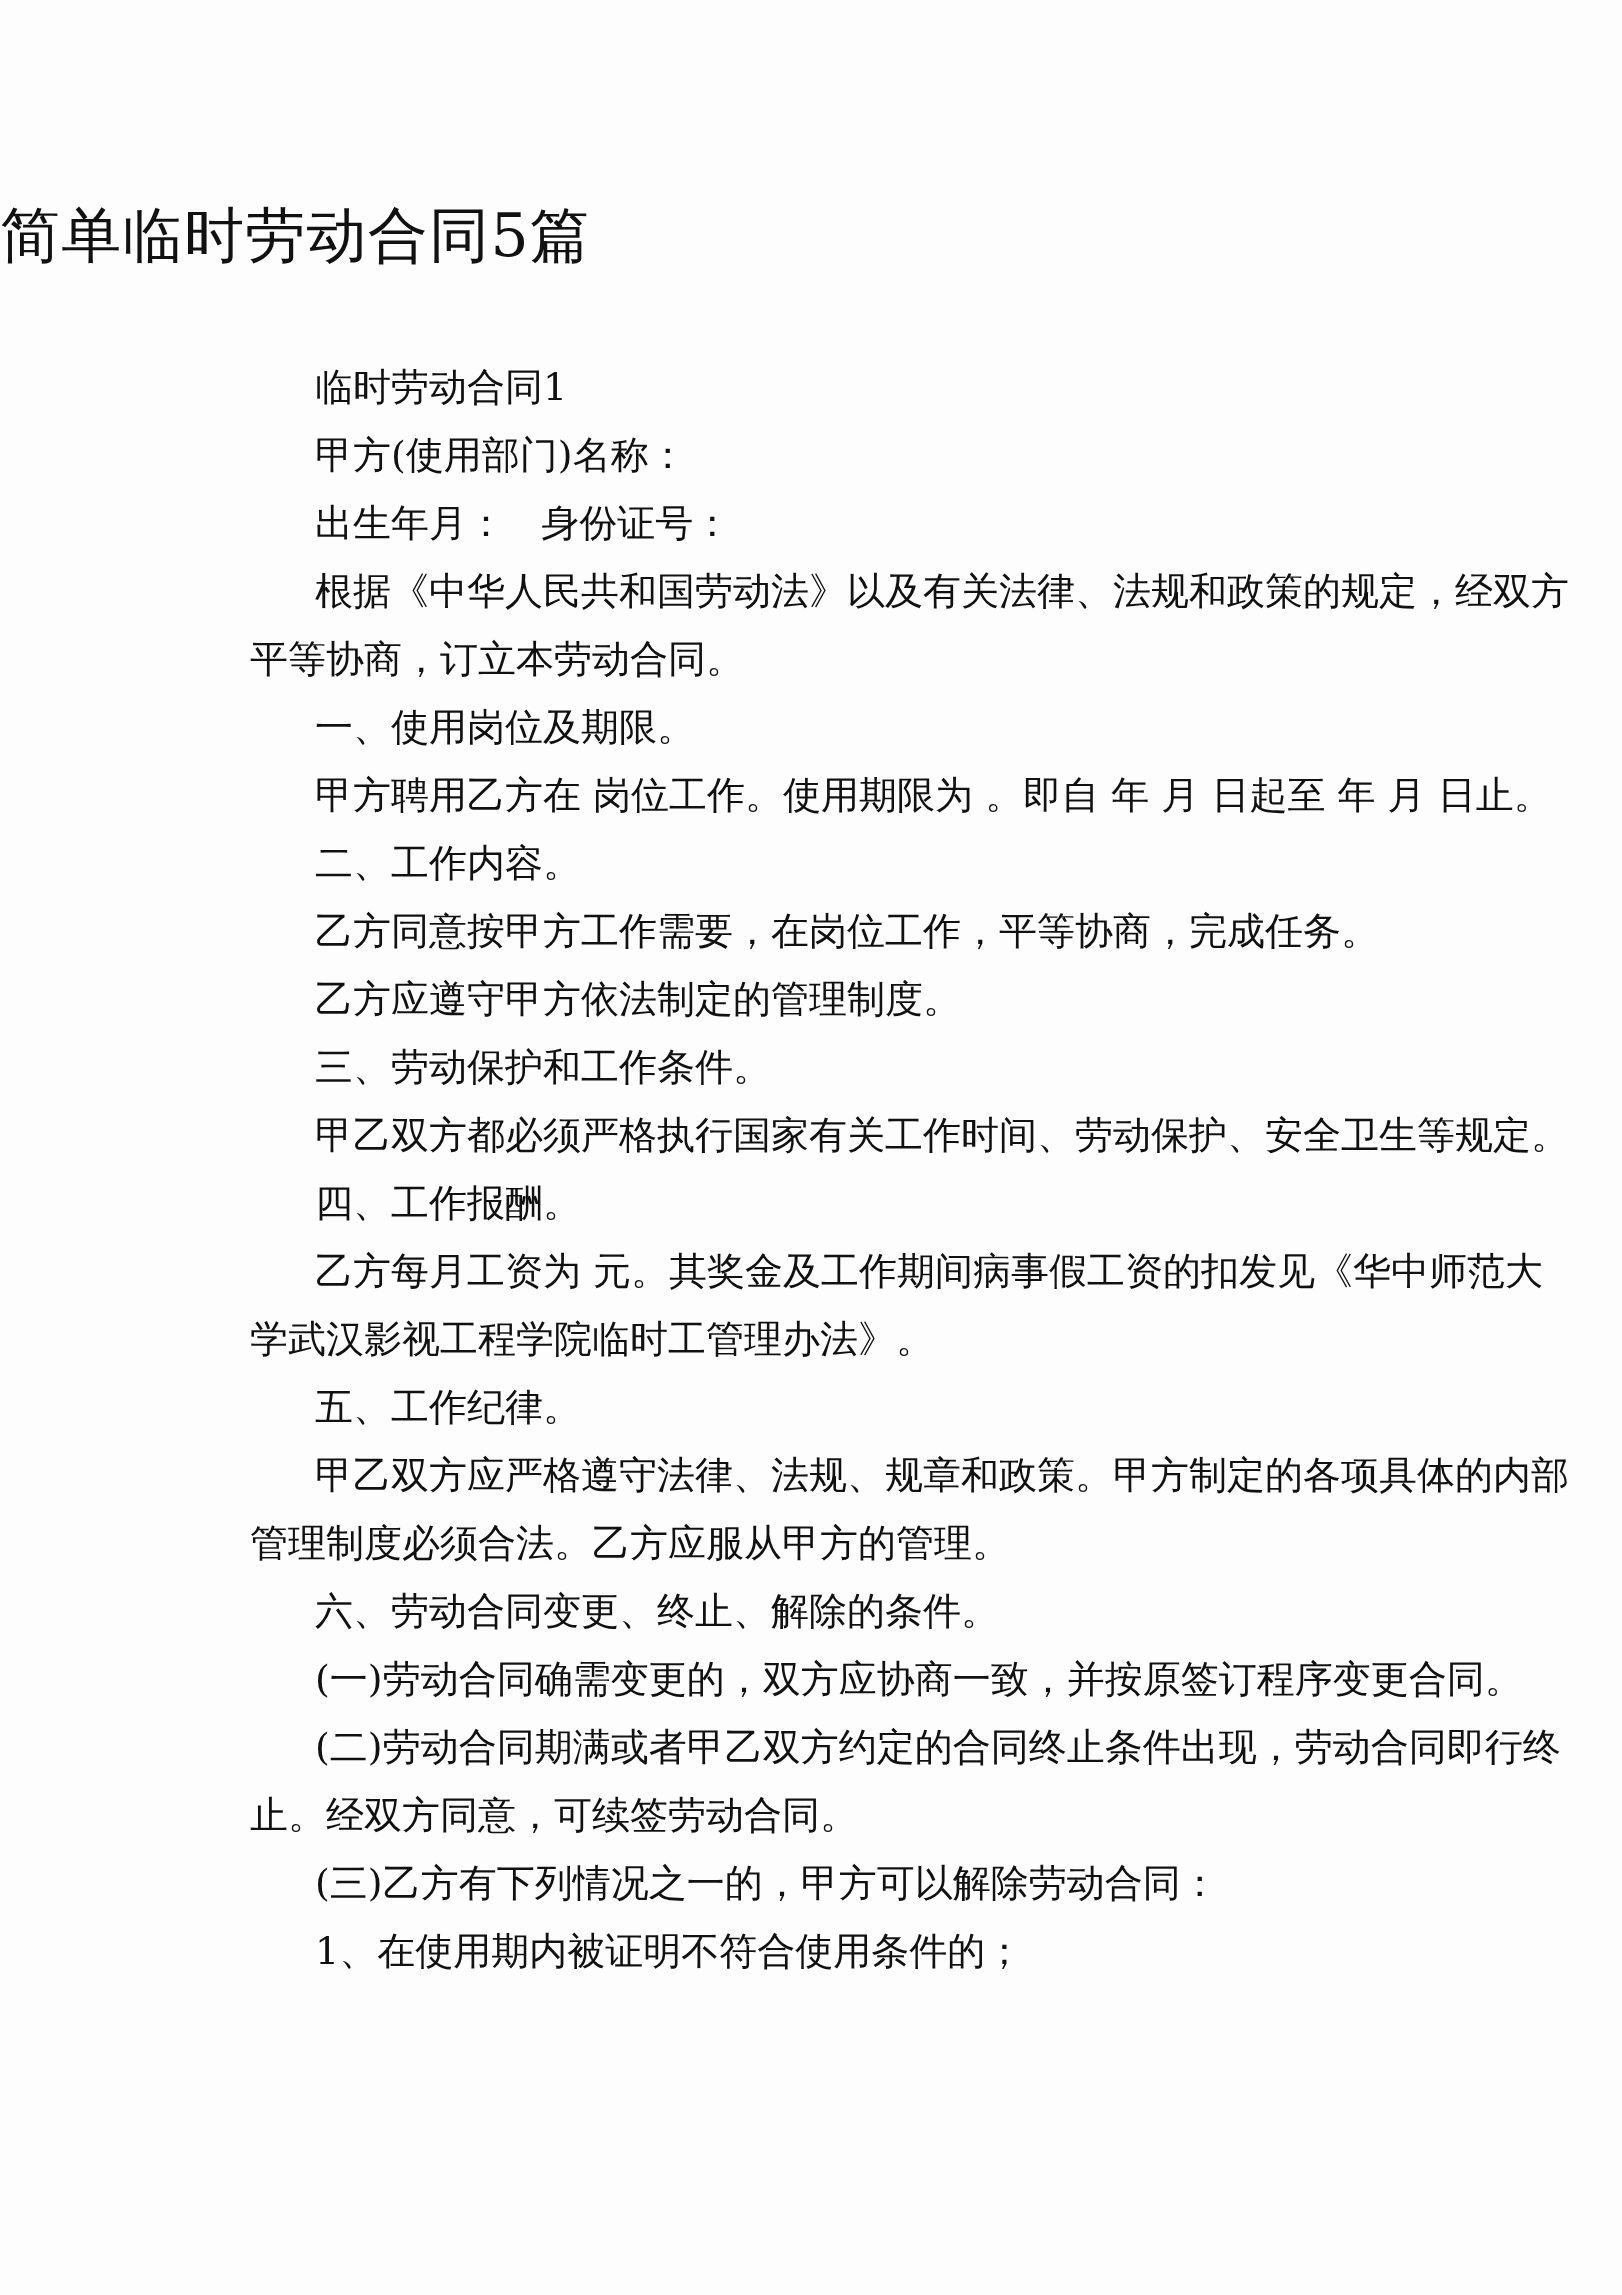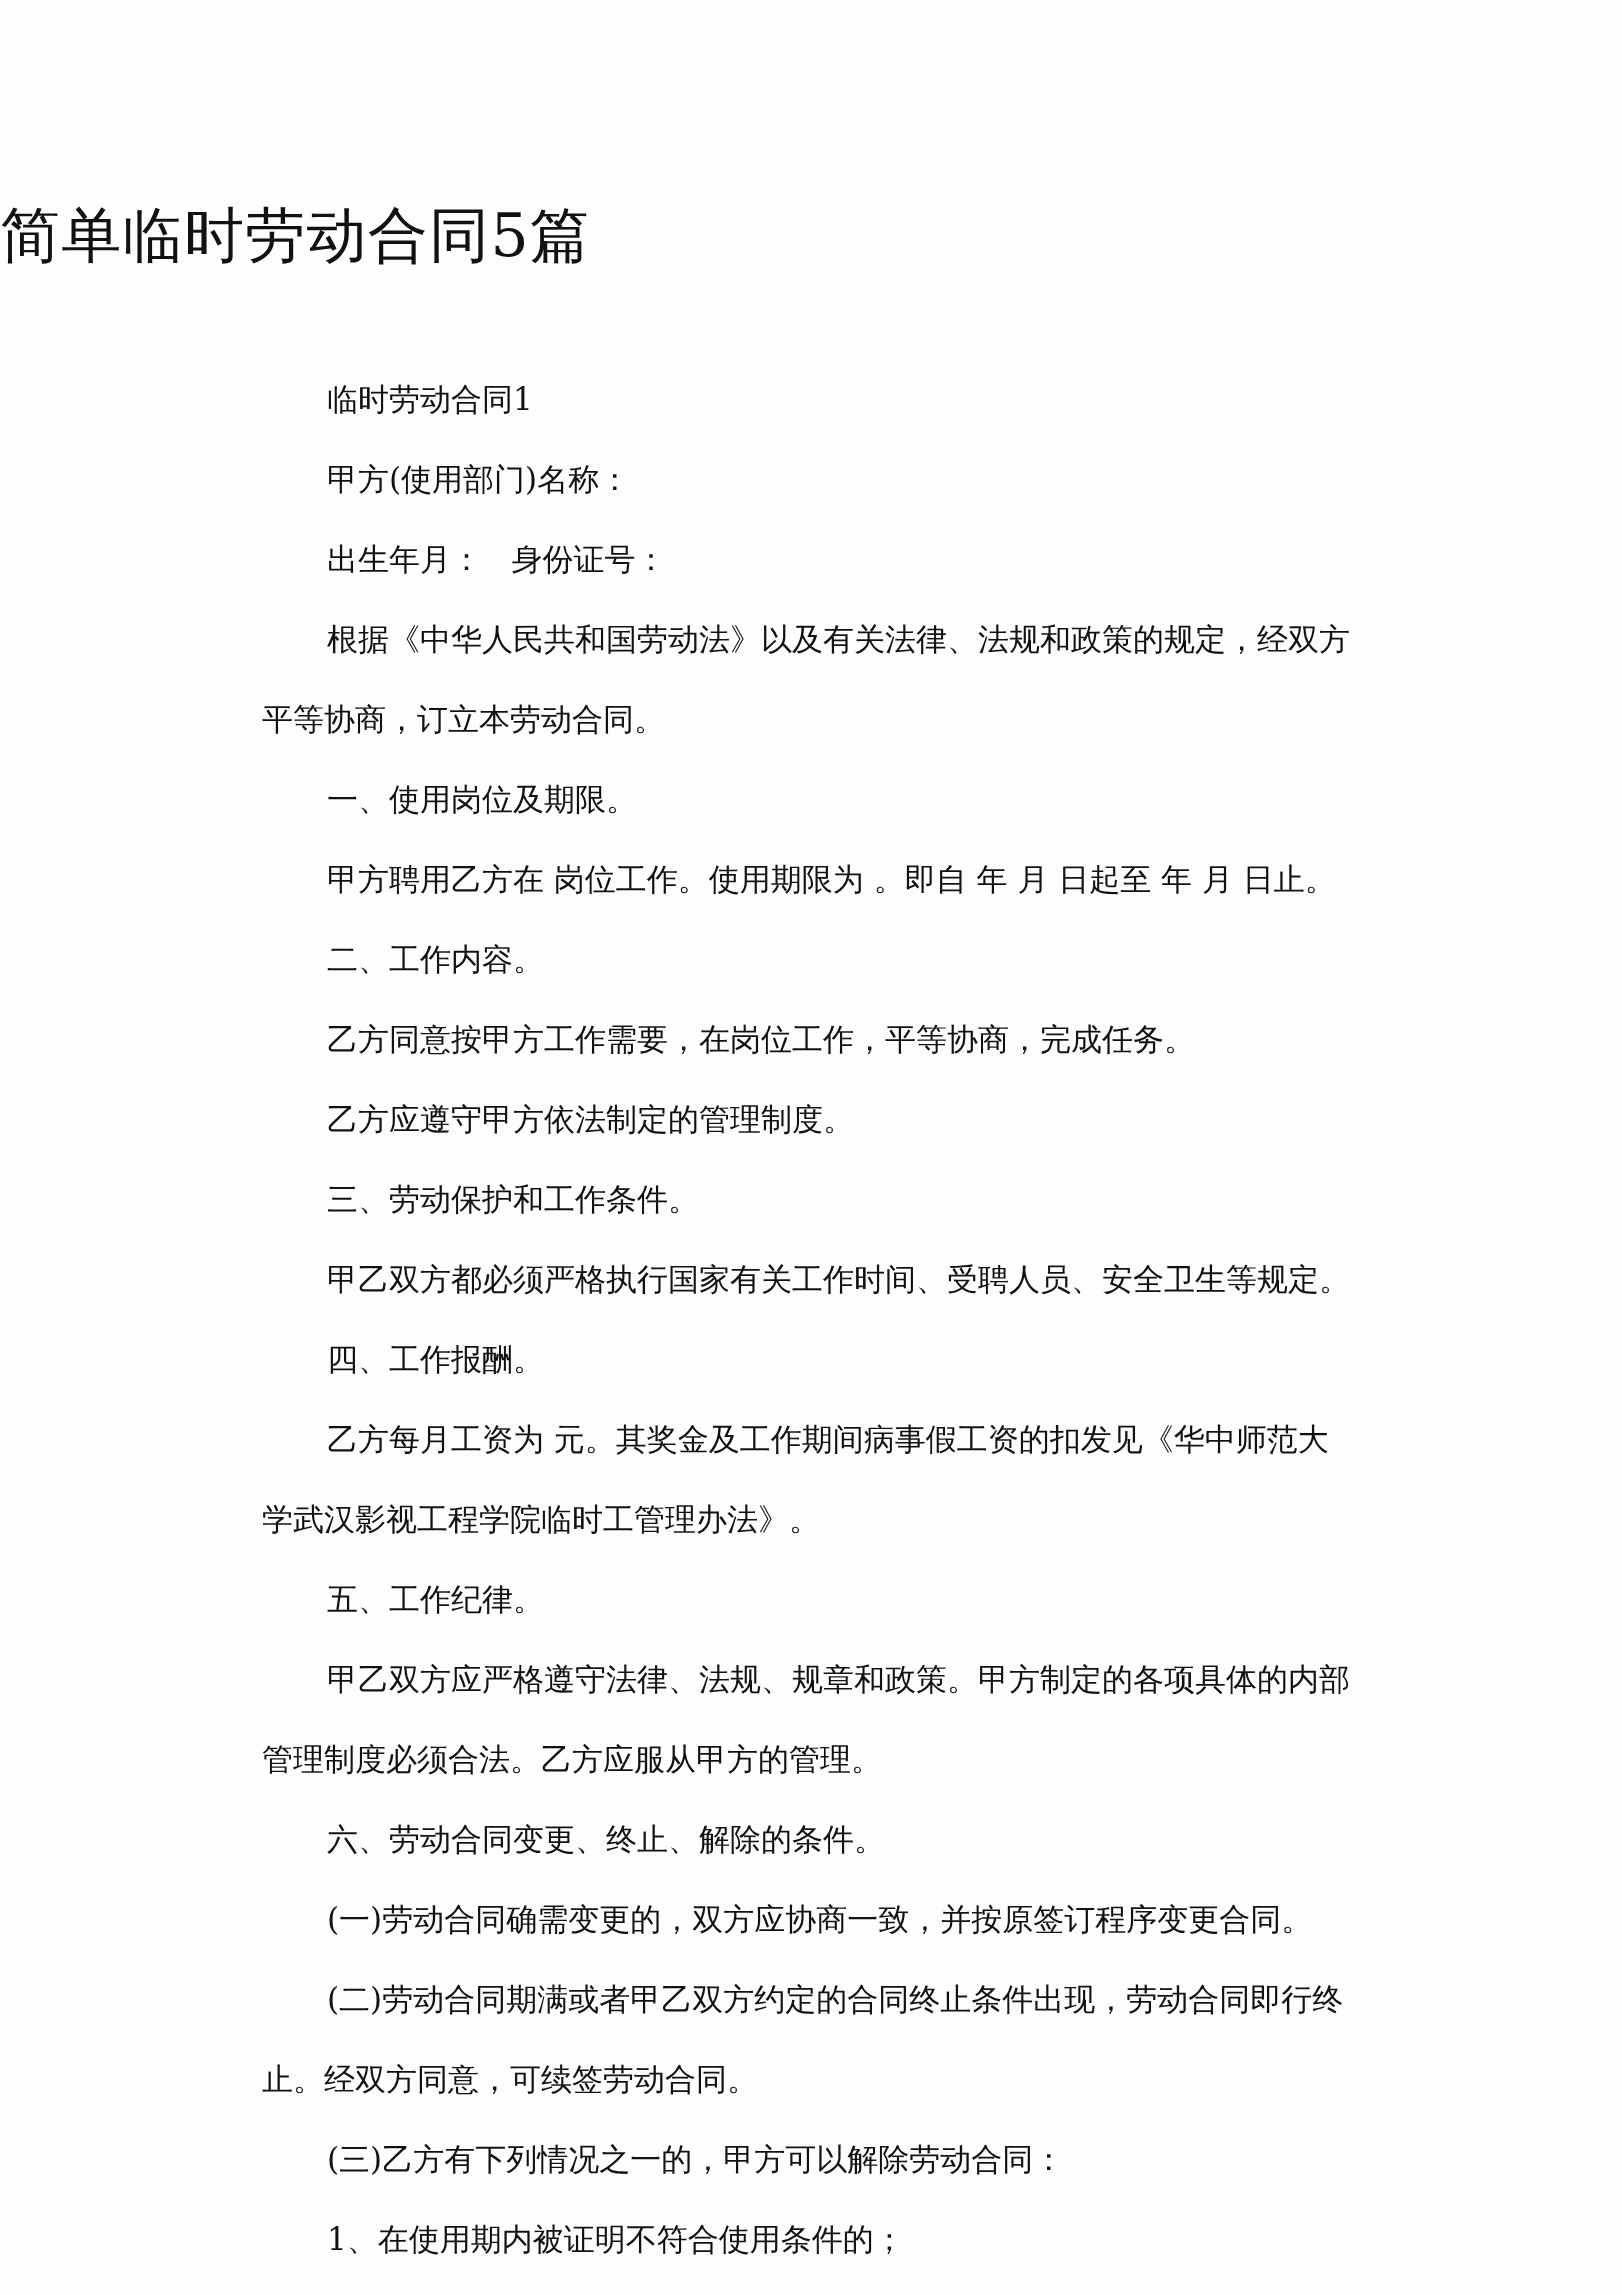--- a/index.html
+++ b/index.html
@@ -35,25 +35,25 @@
       font-weight: normal;
       margin: 0;
     }
     .body {
       position: absolute;
       left: 246px;
       top: 351px;
       width: 1132px;
     }
     .line {
-      font-size: 31px;
+      font-size: 38px;
       line-height: 64px;
       height: 64px;
       white-space: pre;
-      margin: 16px;
+      margin: 4px;
     }
     .indent {
       padding-left: 65px;
     }
   </style>
 </head>
 <body>
 
 <div class="page">
   <h1 class="doc-title">简单临时劳动合同5篇</h1>
@@ -63,21 +63,21 @@
     <p class="line indent">甲方(使用部门)名称：</p>
     <p class="line indent">出生年月：   身份证号：</p>
     <p class="line indent">根据《中华人民共和国劳动法》以及有关法律、法规和政策的规定，经双方</p>
     <p class="line">平等协商，订立本劳动合同。</p>
     <p class="line indent">一、使用岗位及期限。</p>
     <p class="line indent">甲方聘用乙方在 岗位工作。使用期限为 。即自 年 月 日起至 年 月 日止。</p>
     <p class="line indent">二、工作内容。</p>
     <p class="line indent">乙方同意按甲方工作需要，在岗位工作，平等协商，完成任务。</p>
     <p class="line indent">乙方应遵守甲方依法制定的管理制度。</p>
     <p class="line indent">三、劳动保护和工作条件。</p>
-    <p class="line indent">甲乙双方都必须严格执行国家有关工作时间、受聘人员、安全卫生等规定。</p>
+    <p class="line indent">甲乙双方都必须严格执行国家有关工作时间、劳动保护、安全卫生等规定。</p>
     <p class="line indent">四、工作报酬。</p>
     <p class="line indent">乙方每月工资为 元。其奖金及工作期间病事假工资的扣发见《华中师范大</p>
     <p class="line">学武汉影视工程学院临时工管理办法》。</p>
     <p class="line indent">五、工作纪律。</p>
     <p class="line indent">甲乙双方应严格遵守法律、法规、规章和政策。甲方制定的各项具体的内部</p>
     <p class="line">管理制度必须合法。乙方应服从甲方的管理。</p>
     <p class="line indent">六、劳动合同变更、终止、解除的条件。</p>
     <p class="line indent">(一)劳动合同确需变更的，双方应协商一致，并按原签订程序变更合同。</p>
     <p class="line indent">(二)劳动合同期满或者甲乙双方约定的合同终止条件出现，劳动合同即行终</p>
     <p class="line">止。经双方同意，可续签劳动合同。</p>

